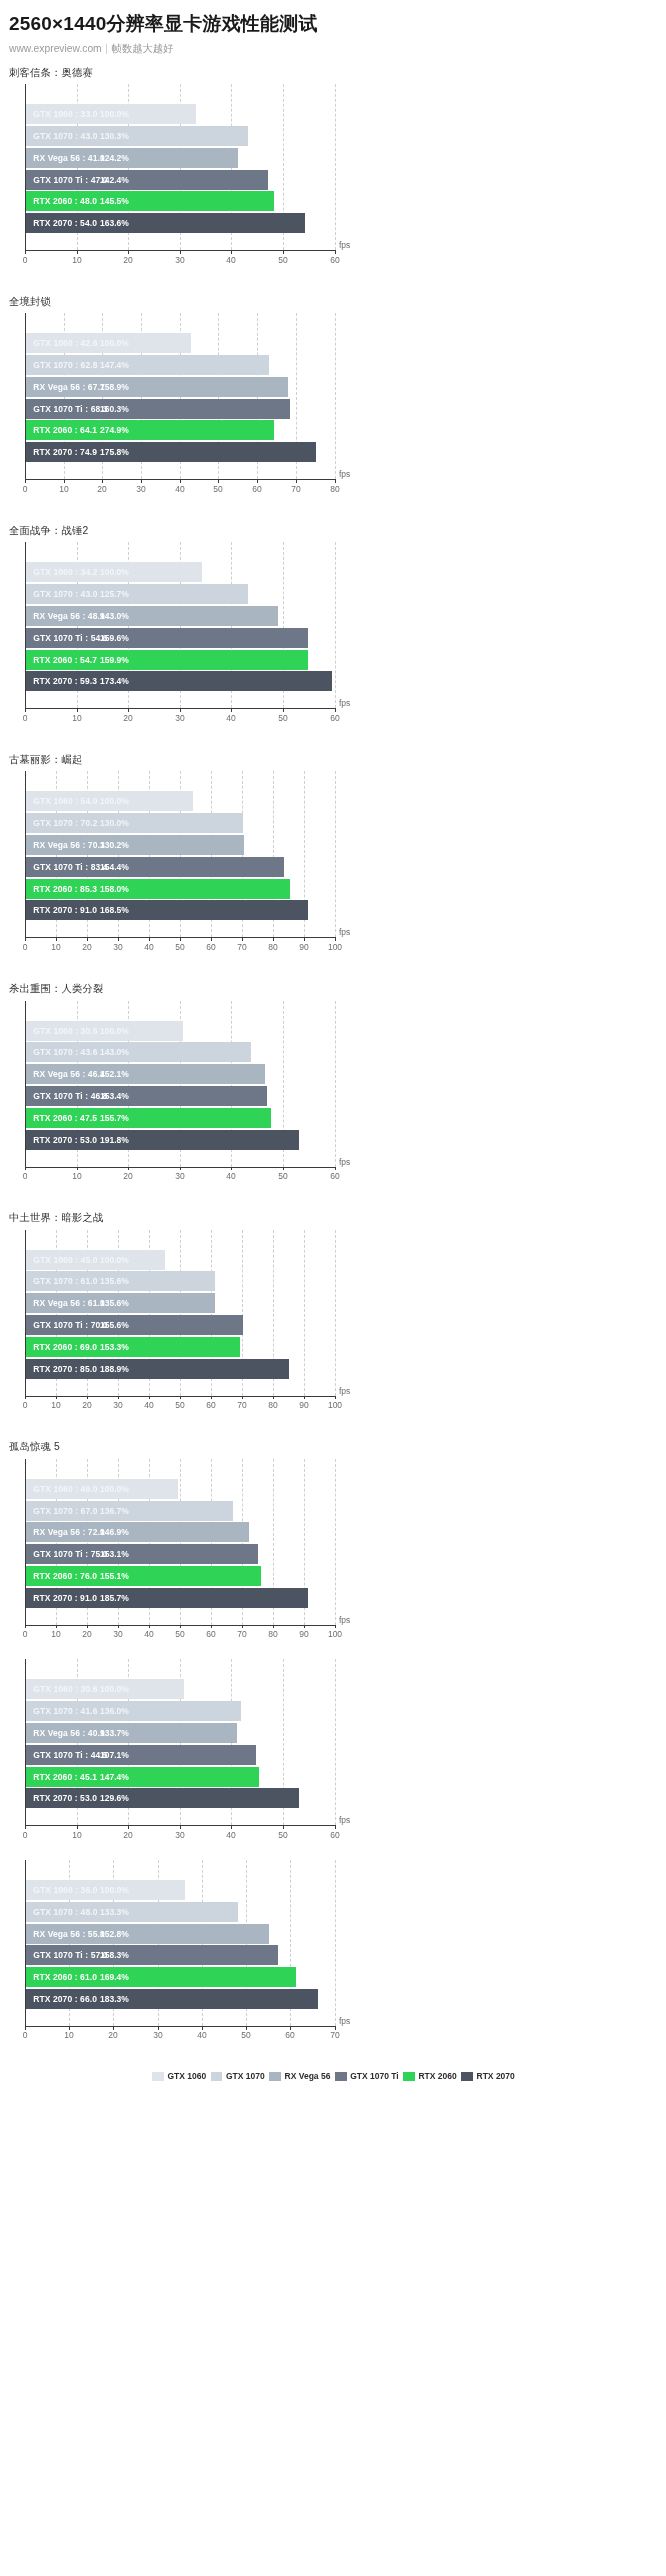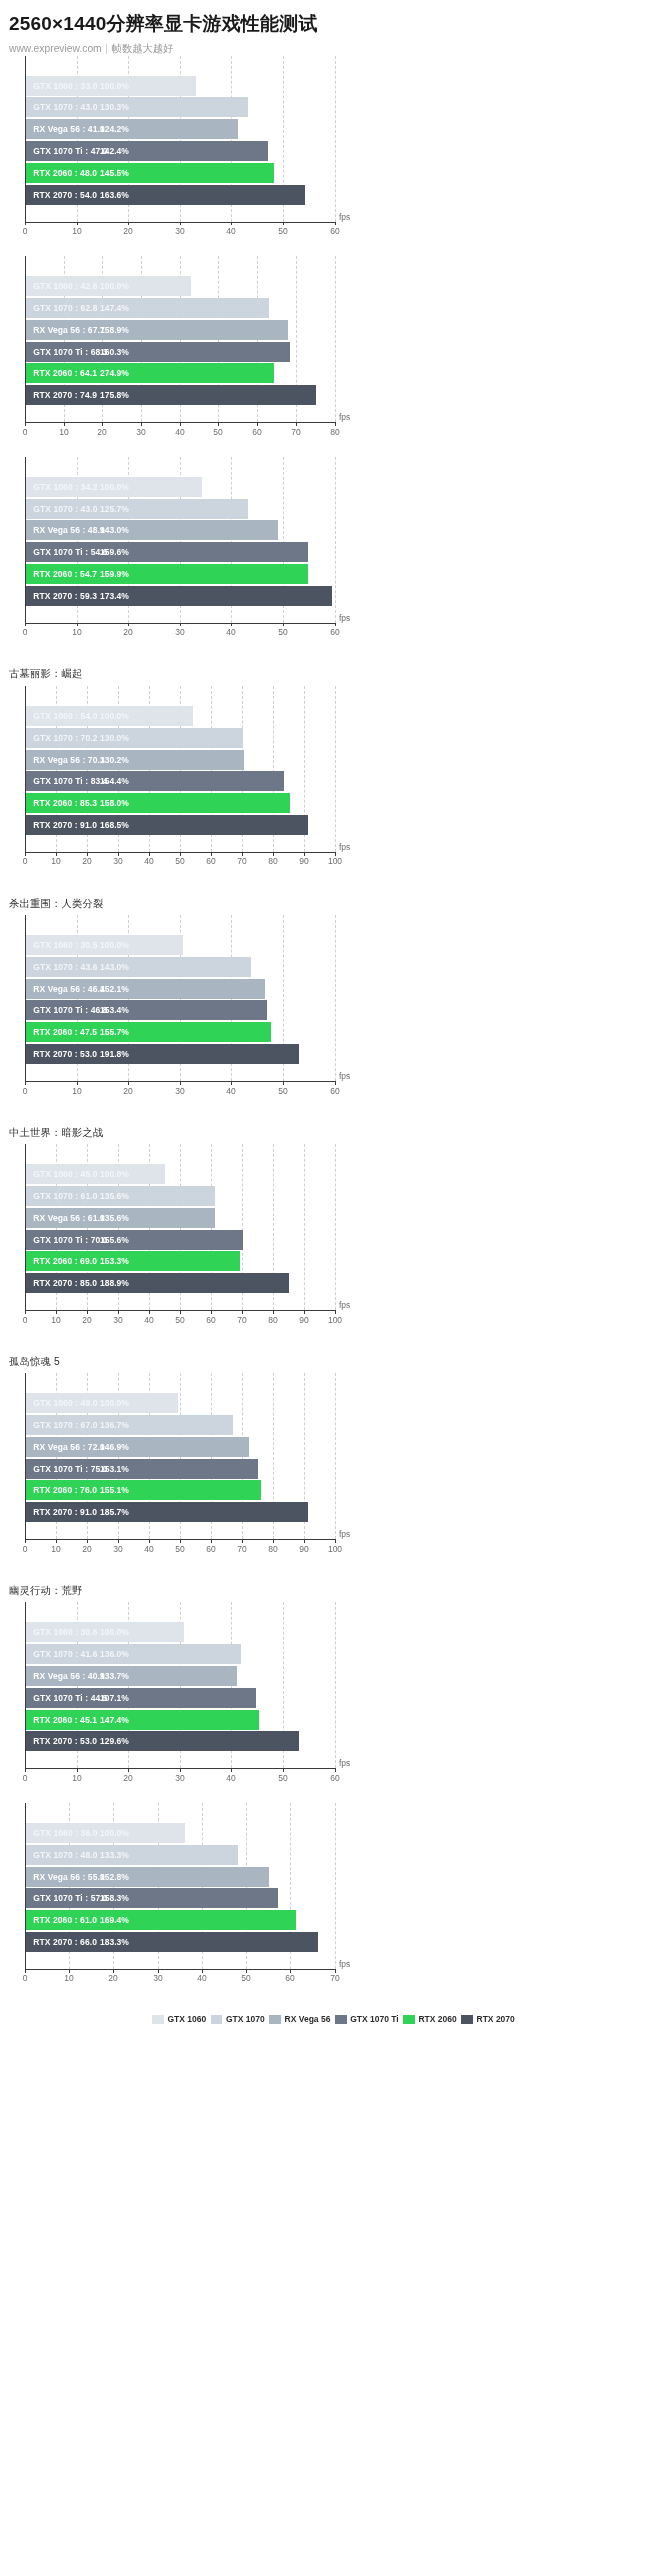--- a/index.html
+++ b/index.html
@@ -151,20 +151,21 @@
 
   <div class="header">
     <h1>2560×1440分辨率显卡游戏性能测试</h1>
     <div class="subline">
       <span>www.expreview.com</span><span class="sep">|</span><span>帧数越大越好</span>
     </div>
   </div>
 
   <div id="charts">
       <div class="chart-block">
+        <div class="game-title">刺客信条：奥德赛</div>
         <div class="plot">
           <div class="gridlines">
             <div class="gridline" style="left: 52px;"></div>
             <div class="gridline" style="left: 103px;"></div>
             <div class="gridline" style="left: 155px;"></div>
             <div class="gridline" style="left: 206px;"></div>
             <div class="gridline" style="left: 258px;"></div>
             <div class="gridline" style="left: 310px;"></div>
           </div>
           <div class="bars">
@@ -214,20 +215,21 @@
             <div class="tick-label" style="left: 206px;">40</div>
             <div class="tick-mark" style="left: 258px;"></div>
             <div class="tick-label" style="left: 258px;">50</div>
             <div class="tick-mark" style="left: 310px;"></div>
             <div class="tick-label" style="left: 310px;">60</div>
           </div>
           <div class="fps-label">fps</div>
         </div>
       </div>
       <div class="chart-block">
+        <div class="game-title">全境封锁</div>
         <div class="plot">
           <div class="gridlines">
             <div class="gridline" style="left: 39px;"></div>
             <div class="gridline" style="left: 77px;"></div>
             <div class="gridline" style="left: 116px;"></div>
             <div class="gridline" style="left: 155px;"></div>
             <div class="gridline" style="left: 193px;"></div>
             <div class="gridline" style="left: 232px;"></div>
             <div class="gridline" style="left: 271px;"></div>
             <div class="gridline" style="left: 310px;"></div>
@@ -283,20 +285,21 @@
             <div class="tick-label" style="left: 232px;">60</div>
             <div class="tick-mark" style="left: 271px;"></div>
             <div class="tick-label" style="left: 271px;">70</div>
             <div class="tick-mark" style="left: 310px;"></div>
             <div class="tick-label" style="left: 310px;">80</div>
           </div>
           <div class="fps-label">fps</div>
         </div>
       </div>
       <div class="chart-block">
+        <div class="game-title">全面战争：战锤2</div>
         <div class="plot">
           <div class="gridlines">
             <div class="gridline" style="left: 52px;"></div>
             <div class="gridline" style="left: 103px;"></div>
             <div class="gridline" style="left: 155px;"></div>
             <div class="gridline" style="left: 206px;"></div>
             <div class="gridline" style="left: 258px;"></div>
             <div class="gridline" style="left: 310px;"></div>
           </div>
           <div class="bars">
@@ -638,21 +641,20 @@
             <div class="tick-label" style="left: 248px;">80</div>
             <div class="tick-mark" style="left: 279px;"></div>
             <div class="tick-label" style="left: 279px;">90</div>
             <div class="tick-mark" style="left: 310px;"></div>
             <div class="tick-label" style="left: 310px;">100</div>
           </div>
           <div class="fps-label">fps</div>
         </div>
       </div>
       <div class="chart-block">
-        <div class="game-title">幽灵行动：荒野</div>
         <div class="plot">
           <div class="gridlines">
             <div class="gridline" style="left: 52px;"></div>
             <div class="gridline" style="left: 103px;"></div>
             <div class="gridline" style="left: 155px;"></div>
             <div class="gridline" style="left: 206px;"></div>
             <div class="gridline" style="left: 258px;"></div>
             <div class="gridline" style="left: 310px;"></div>
           </div>
           <div class="bars">

